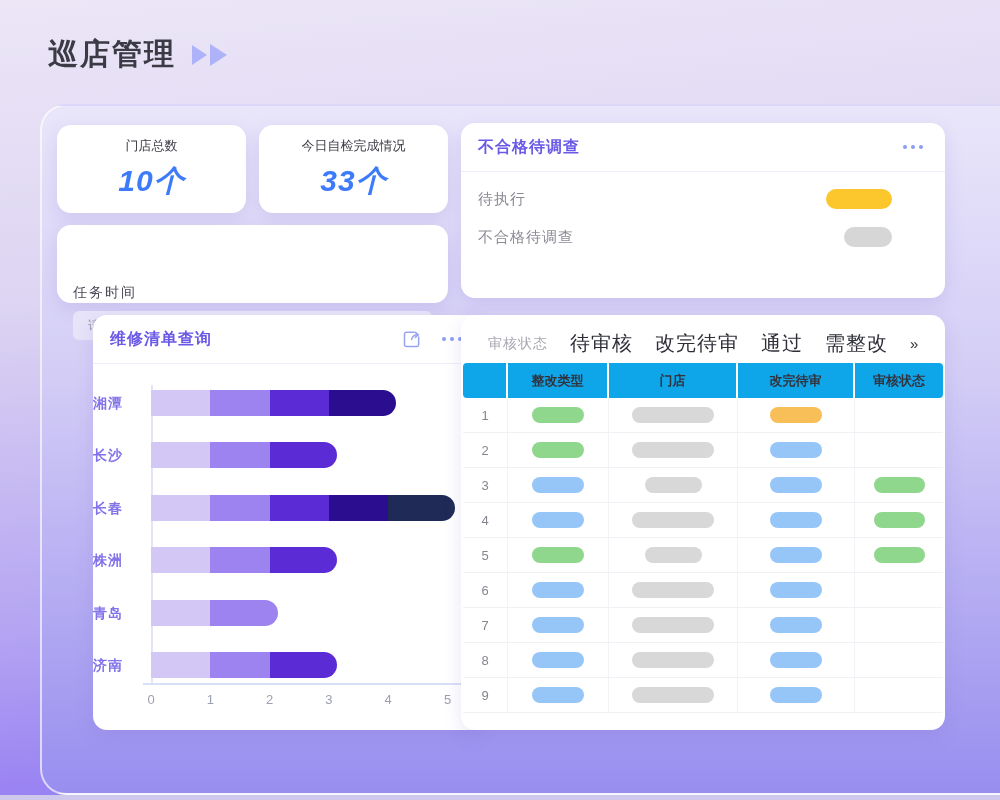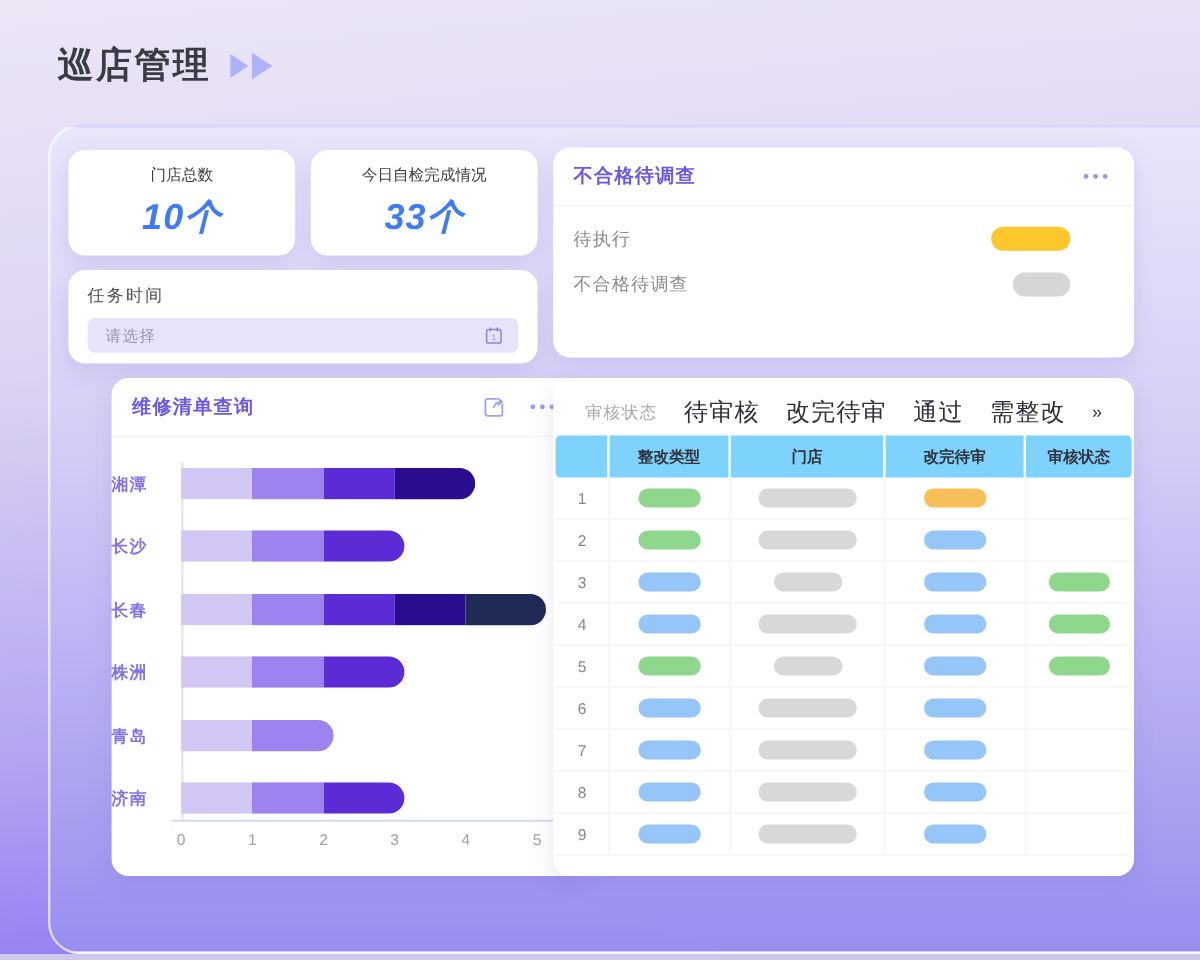--- a/index.html
+++ b/index.html
@@ -25,21 +25,21 @@
 
   .card { position:absolute; background:#fff; border-radius:14px; box-shadow:0 6px 18px rgba(110,100,200,.16); }
 
   
   .stat-card { width:189px; height:88px; top:125px; display:flex; flex-direction:column; align-items:center; justify-content:center; gap:6px; }
   .stat-label { font-size:13px; color:#3C3C46; }
   .stat-value { font-size:30px; font-weight:700; font-style:italic; color:#3D7BFA; letter-spacing:1px; }
 
   
   .time-card { left:57px; top:225px; width:391px; height:78px; padding:13px 16px; }
-  .time-label { font-size:14px; color:#4A4A55; letter-spacing:2px; }
+  .time-label { font-size:14px; color:#4A4A55; letter-spacing:2px;margin-top:46px; }
   .date-input { margin-top:9px; height:29px; background:#E7E3F8; border-radius:6px; display:flex; align-items:center; padding:0 12px 0 15px; }
   .date-placeholder { flex:1; font-size:13px; color:#9A97AB; letter-spacing:1px; }
 
   
   .todo-card { left:461px; top:123px; width:484px; height:175px; }
   .card-header { height:49px; display:flex; align-items:center; padding:0 22px 0 17px; border-bottom:1px solid #EFEDF8; }
   .card-title { font-size:16px; font-weight:700; color:#6A58E6; letter-spacing:1px; }
   .hdr-spacer { flex:1; }
   .dots { display:flex; gap:4px; cursor:pointer; }
   .dots i { width:4px; height:4px; border-radius:50%; background:#8D9BF3; }
@@ -60,21 +60,21 @@
   .seg { height:26px; }
   .tick { position:absolute; top:328px; width:24px; text-align:center; font-size:13px; color:#9CA0B0; }
 
   
   .table-card { left:461px; top:315px; width:484px; height:415px; }
   .tabs-row { display:flex; align-items:center; padding:15px 0 0 27px; gap:22px; }
   .tabs-label { font-size:14px; color:#A8A8B2; letter-spacing:1px; }
   .tab { font-size:20px; color:#2E2E38; font-weight:500; letter-spacing:1px; cursor:pointer; }
   .tab-more { font-size:15px; color:#2E2E38; cursor:pointer; }
   .rev-table { position:absolute; left:2px; top:48px; width:480px; }
-  .thead { display:flex; background:#7dd3fc; border-radius:4px; height:35px; }
+  .thead { display:flex; background:#0ea5e9; border-radius:4px; height:35px; }
   .th { display:flex; align-items:center; justify-content:center; font-size:13px; font-weight:700; color:#33333D; border-right:2px solid #fff; }
   .th:last-child { border-right:none; }
   .trow { display:flex; height:35px; border-bottom:1px solid #F1F1F6; }
   .td { display:flex; align-items:center; justify-content:center; border-right:1px solid #F2F2F7; }
   .td:last-child { border-right:none; }
   .rownum { font-size:13px; color:#85858F; }
   .pill { height:16px; border-radius:8px; }
   .c0 { width:45px; } .c1 { width:101px; } .c2 { width:129px; } .c3 { width:117px; } .c4 { width:88px; }
 </style>
 </head>

